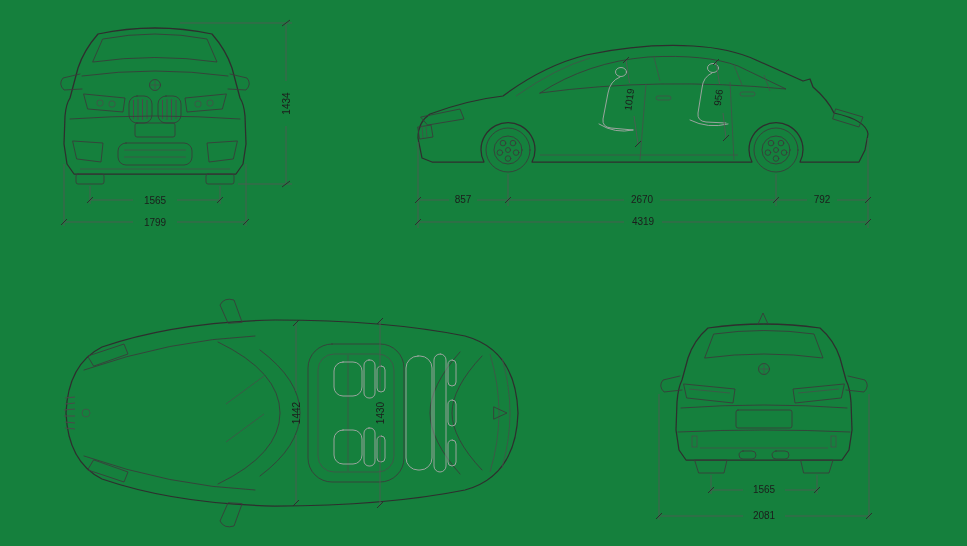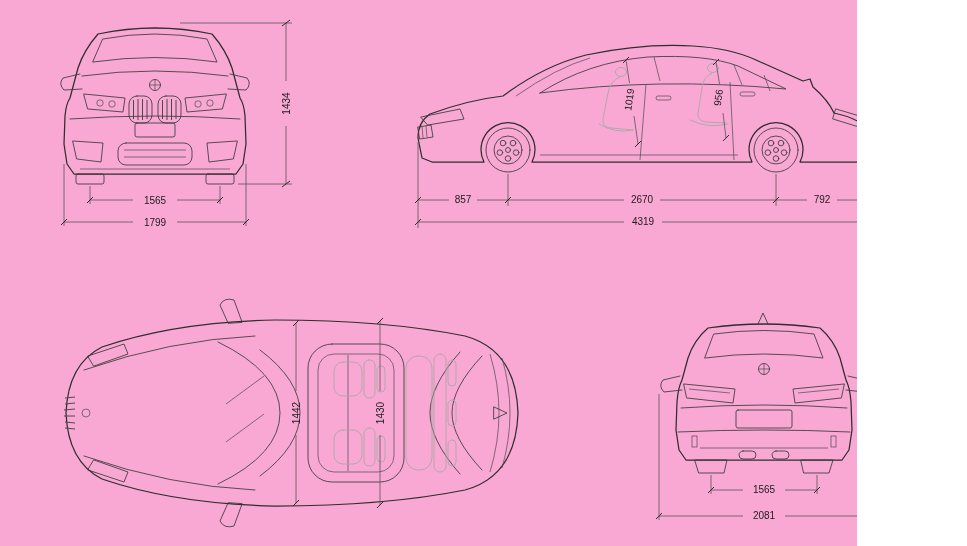--- a/index.html
+++ b/index.html
@@ -1,16 +1,16 @@
 <!DOCTYPE html>
 <html><head>
 <meta charset="utf-8">
 <style>
   html,body{margin:0;padding:0;background:#fff;}
-  #canvas{position:relative;width:857px;height:546px;background:#f9a8d4;overflow:hidden;
+  #canvas{position:relative;width:967px;height:546px;background:#15803d;overflow:hidden;
           font-family:"Liberation Sans",sans-serif;}
   .view{position:absolute;}
   svg text{font-family:"Liberation Sans",sans-serif;font-size:10px;fill:#1c1c1c;text-anchor:middle;}
   .o   {stroke:#2e2e2e;fill:none;stroke-width:1.25;stroke-linejoin:round;stroke-linecap:round;}
   .d   {stroke:#3a3a3a;fill:none;stroke-width:0.85;stroke-linejoin:round;stroke-linecap:round;}
   .thin{stroke:#4a4a4a;fill:none;stroke-width:0.7;}
   .slat{stroke:#4a4a4a;fill:none;stroke-width:1;}
   .seat{stroke:#a8a8a8;fill:none;stroke-width:0.9;stroke-linejoin:round;stroke-linecap:round;}
   .dim {stroke:#555555;fill:none;stroke-width:0.8;}
   .tick{stroke:#2e2e2e;fill:none;stroke-width:1;}

